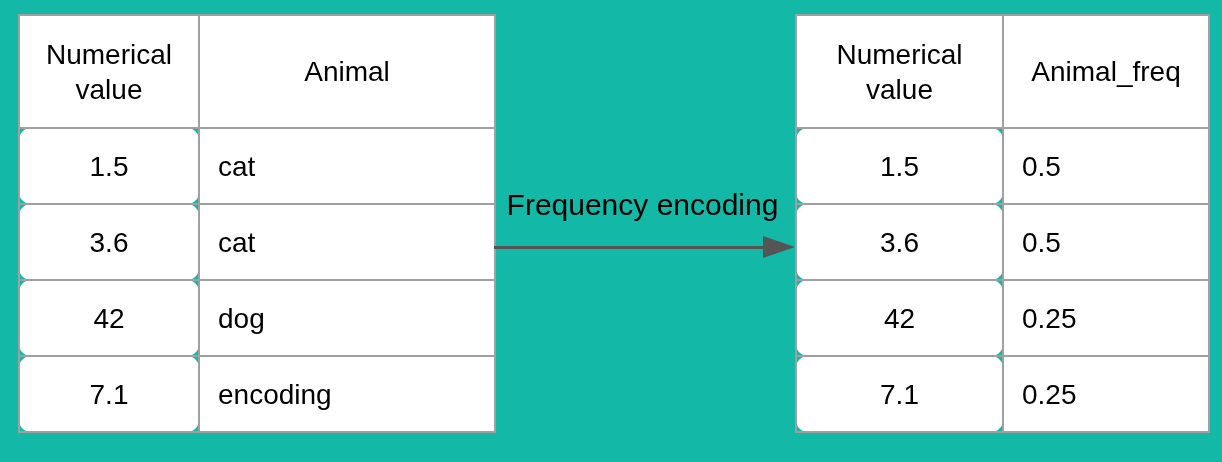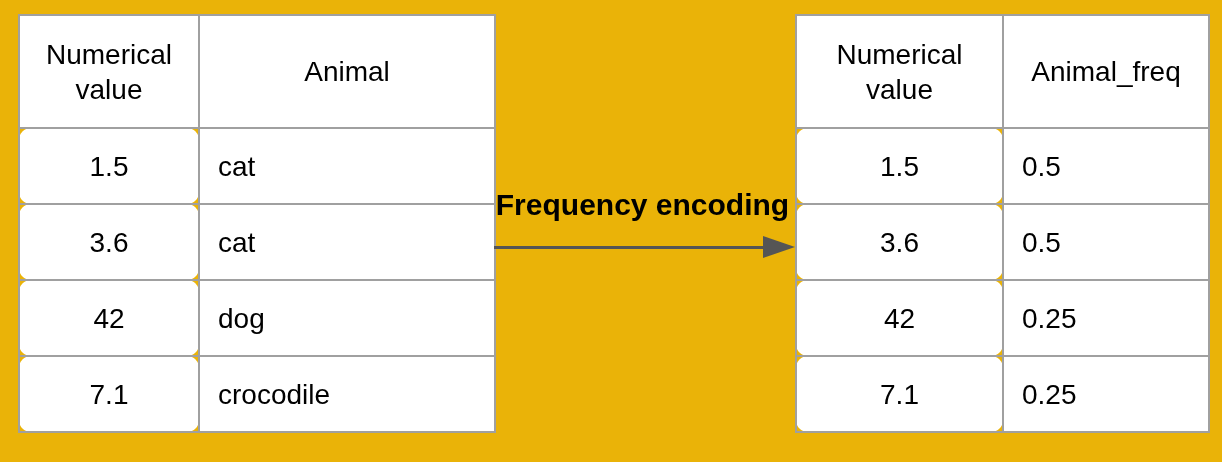--- a/index.html
+++ b/index.html
@@ -4,21 +4,21 @@
 <style>
   html, body {
     margin: 0;
     padding: 0;
     background: #ffffff;
   }
   .canvas {
     position: relative;
     width: 1222px;
     height: 462px;
-    background: #eab308;
+    background: #14b8a6;
     font-family: "Liberation Sans", "DejaVu Sans", sans-serif;
     color: #000000;
     overflow: hidden;
   }
   table.dtable {
     position: absolute;
     border-collapse: collapse;
     table-layout: fixed;
     font-size: 28px;
     line-height: 1.25;
@@ -37,21 +37,21 @@
   td.num  { text-align: center; padding: 0 4px; border-radius: 12px; }
   td.txt  { text-align: left; padding: 0 12px 0 18px; }
 
   .arrow-label {
     position: absolute;
     left: 465px;
     top: 188px;
     width: 355px;
     text-align: center;
     font-size: 30px;
-    font-weight: bold;
+    font-weight: normal;
     white-space: nowrap;
   }
   .arrow-line {
     position: absolute;
     left: 494px;
     top: 246px;
     width: 272px;
     height: 3px;
     background: #555555;
   }
@@ -88,21 +88,21 @@
       <tr>
         <td class="cell num">3.6</td>
         <td class="cell txt">cat</td>
       </tr>
       <tr>
         <td class="cell num">42</td>
         <td class="cell txt">dog</td>
       </tr>
       <tr>
         <td class="cell num">7.1</td>
-        <td class="cell txt">crocodile</td>
+        <td class="cell txt">encoding</td>
       </tr>
     </tbody>
   </table>
 
   <div class="arrow-label">Frequency encoding</div>
   <div class="arrow-line"></div>
   <div class="arrow-head"></div>
 
   <table class="dtable right-table">
     <colgroup>

